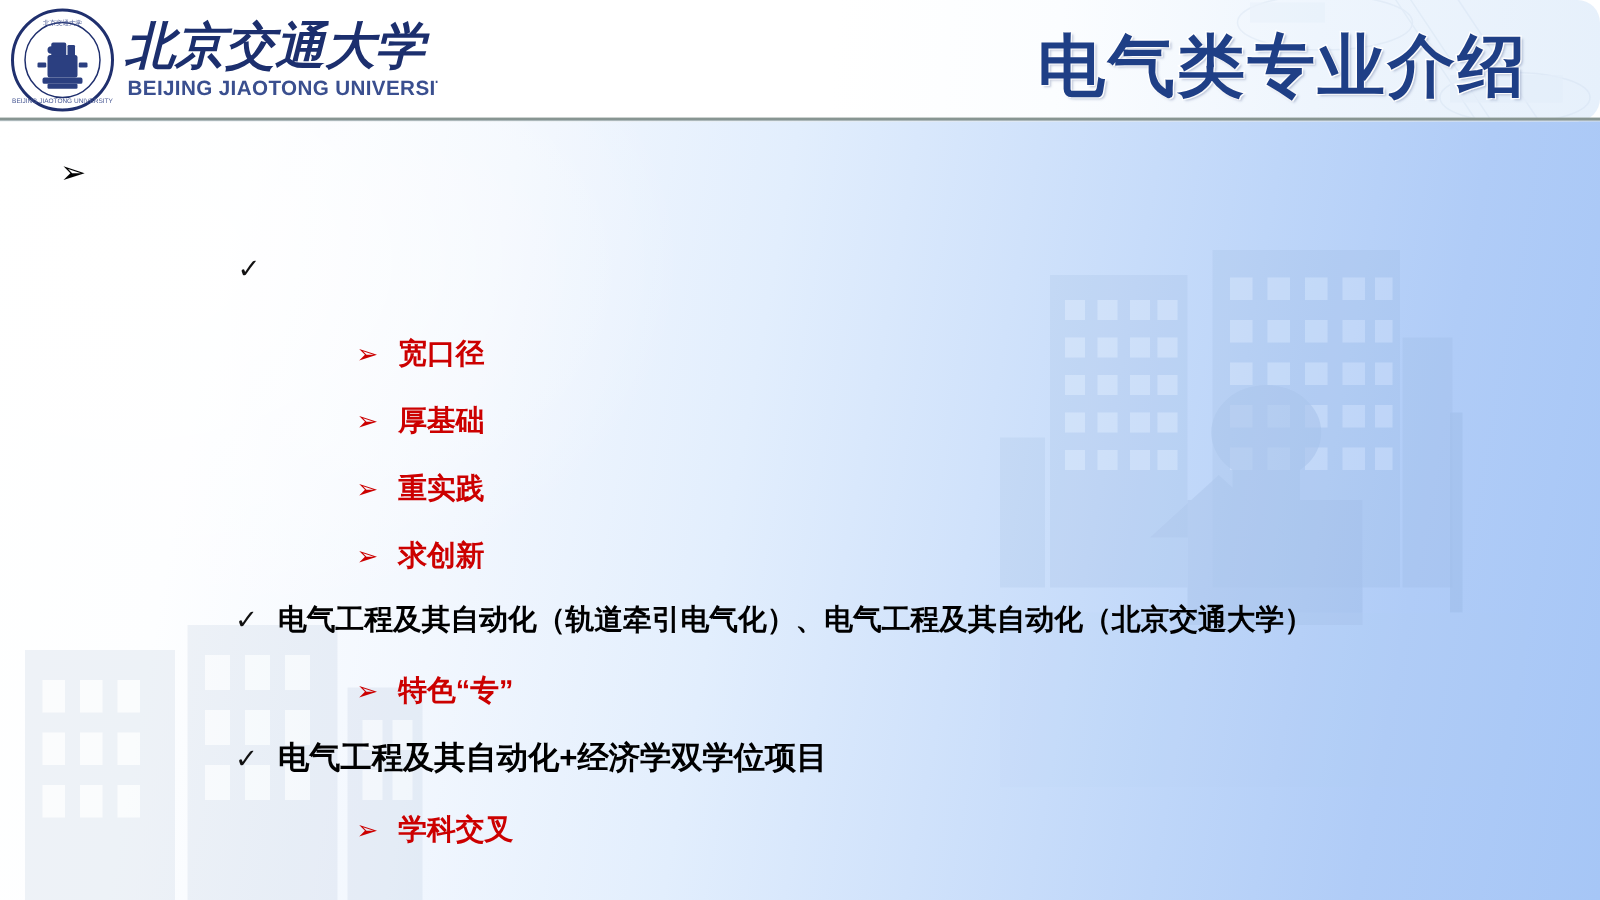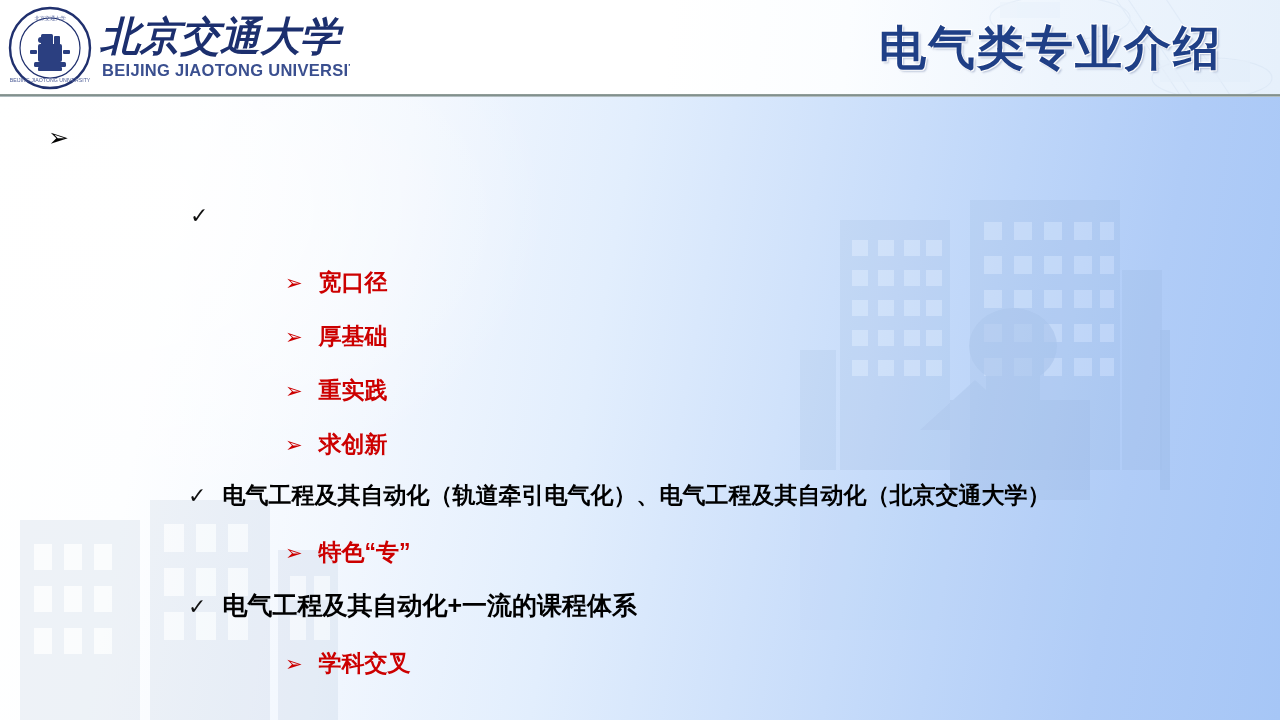--- a/index.html
+++ b/index.html
@@ -68,20 +68,21 @@
   }
 
   
   .header {
     position: absolute;
     left: 0; top: 0;
     width: 1280px;
     height: 97px;
     background: linear-gradient(95deg, #ffffff 0%, #ffffff 52%, #fbfdff 66%, #eef5fd 82%, #e6f0fb 100%);
     overflow: hidden;
+    border-radius: 18px;
   }
   .header-wm {
     position: absolute;
     right: 0; top: 0;
     width: 420px; height: 97px;
     opacity: 0.30;
     pointer-events: none;
   }
   .header-rule {
     position: absolute;
@@ -104,21 +105,21 @@
     left: 100px;
     top: 8px;
     width: 250px;
     height: 80px;
   }
 
   .slide-title {
     position: absolute;
     right: 58px;
     top: 17px;
-    font-size: 47px;
+    font-size: 54px;
     font-weight: bold;
     letter-spacing: 2px;
     color: #1f3f86;
     white-space: nowrap;
     -webkit-text-stroke: 2.2px #ffffff;
     paint-order: stroke fill;
     text-shadow:
       0 0 2px rgba(255,255,255,0.95),
       1px 1px 0 rgba(255,255,255,0.9),
       2px 2px 2px rgba(70,90,140,0.35);
@@ -351,21 +352,21 @@
       <span>电气工程及其自动化（轨道牵引电气化）、电气工程及其自动化（北京交通大学）</span>
     </div>
 
     <div class="line l3" style="top:440px; left:285px;">
       <span class="mark">➢</span>
       <span>特色“专”</span>
     </div>
 
     <div class="line l2" style="top:492px; left:188px;">
       <span class="mark">✓</span>
-      <span>电气工程及其自动化+一流的课程体系</span>
+      <span>电气工程及其自动化+经济学双学位项目</span>
     </div>
 
     <div class="line l3" style="top:551px; left:285px;">
       <span class="mark">➢</span>
       <span>学科交叉</span>
     </div>
 
   </div>
 </div>
 

